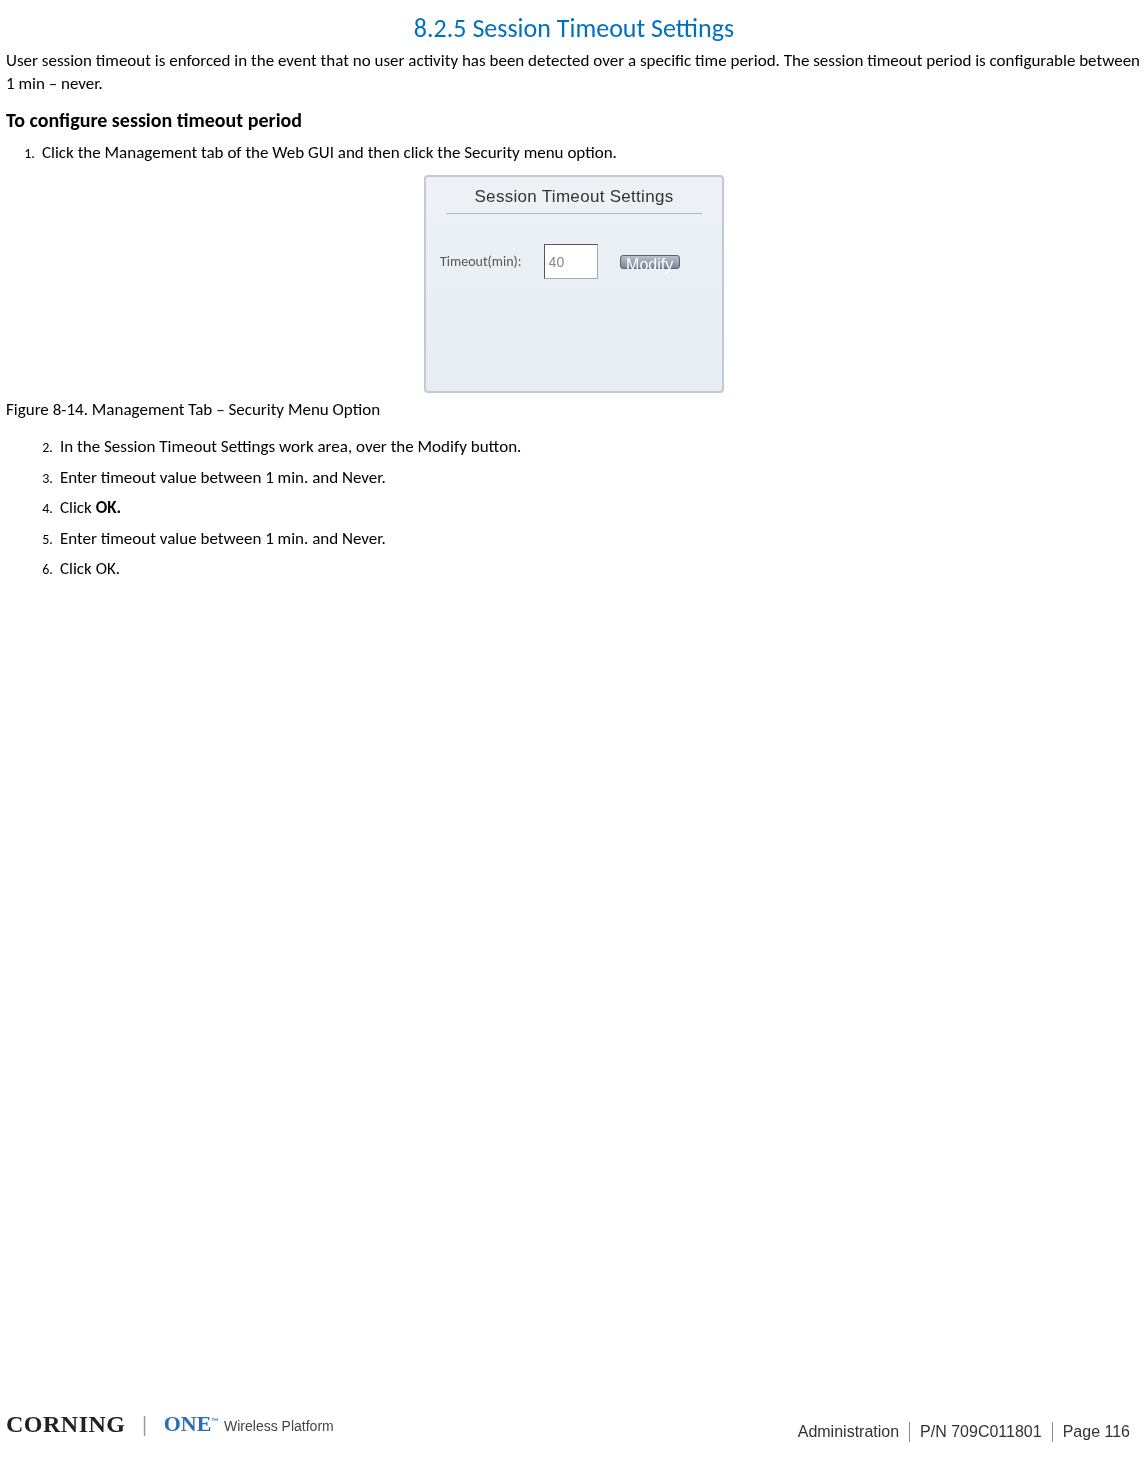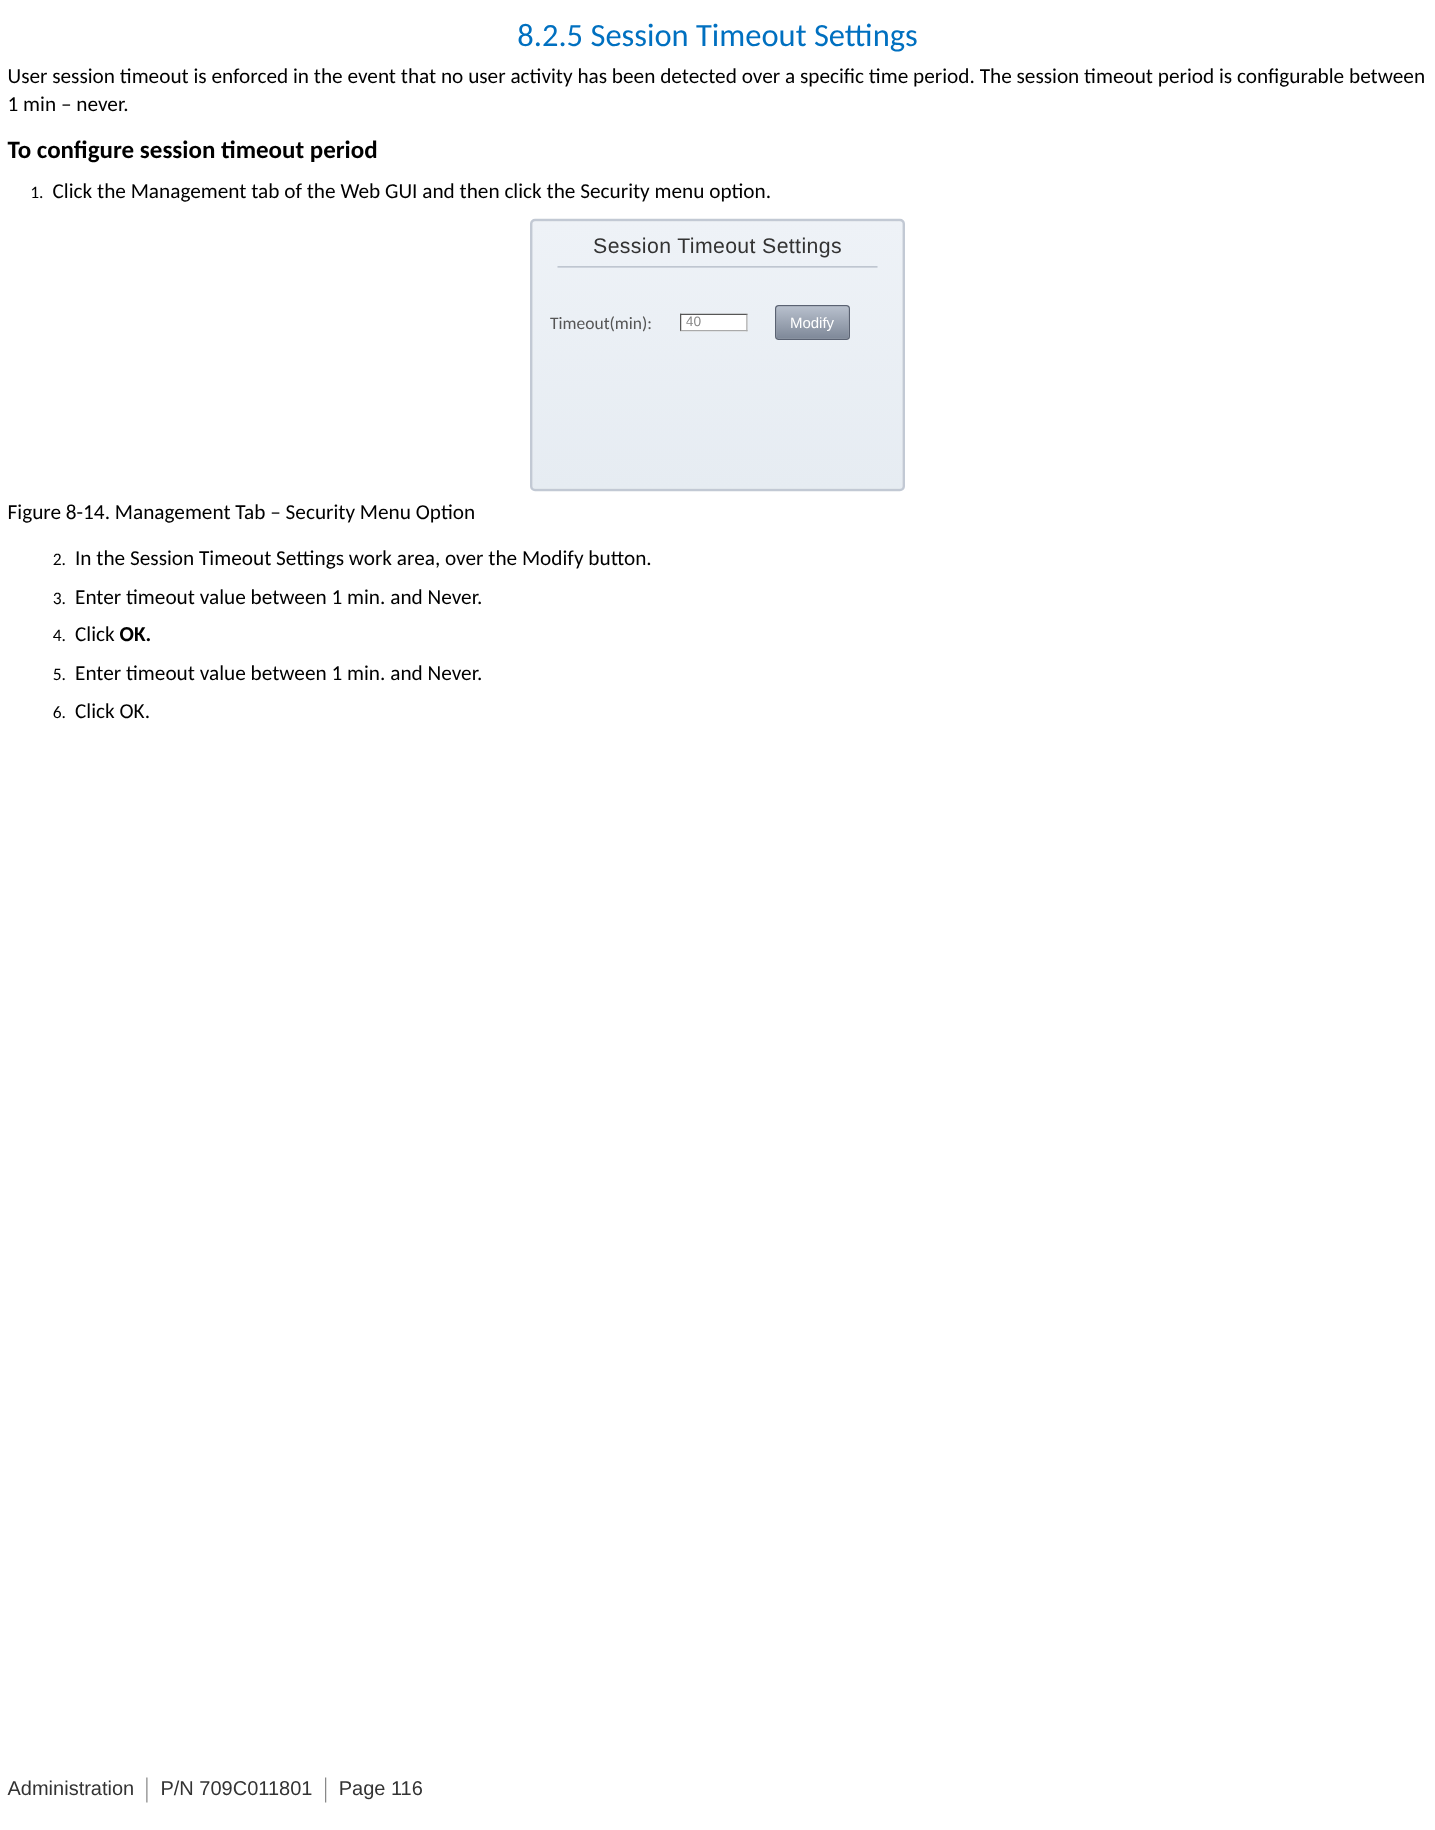--- a/index.html
+++ b/index.html
@@ -70,35 +70,35 @@
     }
     .gui-row {
       display: flex;
       align-items: center;
       gap: 22px;
       font-size: 14px;
       color: #555;
     }
     .gui-input {
       width: 54px;
-      height: 14px;
+      height: 35px;
       border: 1px inset #aaa;
       background: #fff;
-      font-size: 11px;
+      font-size: 14px;
       padding: 0 4px;
       color: #888;
     }
     .gui-button {
       width: 60px;
-      height: 28px;
+      height: 14px;
       background: linear-gradient(#b8c0cd, #7e8898);
       border: 1px solid #5a6272;
       border-radius: 3px;
       color: #fff;
-      font-size: 12px;
+      font-size: 16px;
       cursor: pointer;
       font-family: Arial, sans-serif;
     }
     .figure-caption {
       font-size: 17px;
       margin: 6px 0 14px 0;
     }
     .footer {
       position: absolute;
       bottom: 22px;
@@ -185,20 +185,28 @@
 
 <ol class="ol2" start="2">
   <li>In the Session Timeout Settings work area, over the Modify button.</li>
   <li>Enter timeout value between 1 min. and Never.</li>
   <li>Click <b>OK.</b></li>
   <li>Enter timeout value between 1 min. and Never.</li>
   <li>Click OK.</li>
 </ol>
 
 <div class="footer">
+  <div class="footer-left">
+    <span class="corning-logo">CORNING</span>
+    <span class="logo-sep">|</span>
+    <span>
+      <span class="one-logo one-blue">ONE</span><sup class="one-blue">™</sup>
+      <span class="platform-text"> Wireless Platform</span>
+    </span>
+  </div>
   <div class="footer-right">
     <span>Administration</span>
     <span class="vsep"></span>
     <span>P/N 709C011801</span>
     <span class="vsep"></span>
     <span>Page 116</span>
   </div>
 </div>
 
 </body></html>

